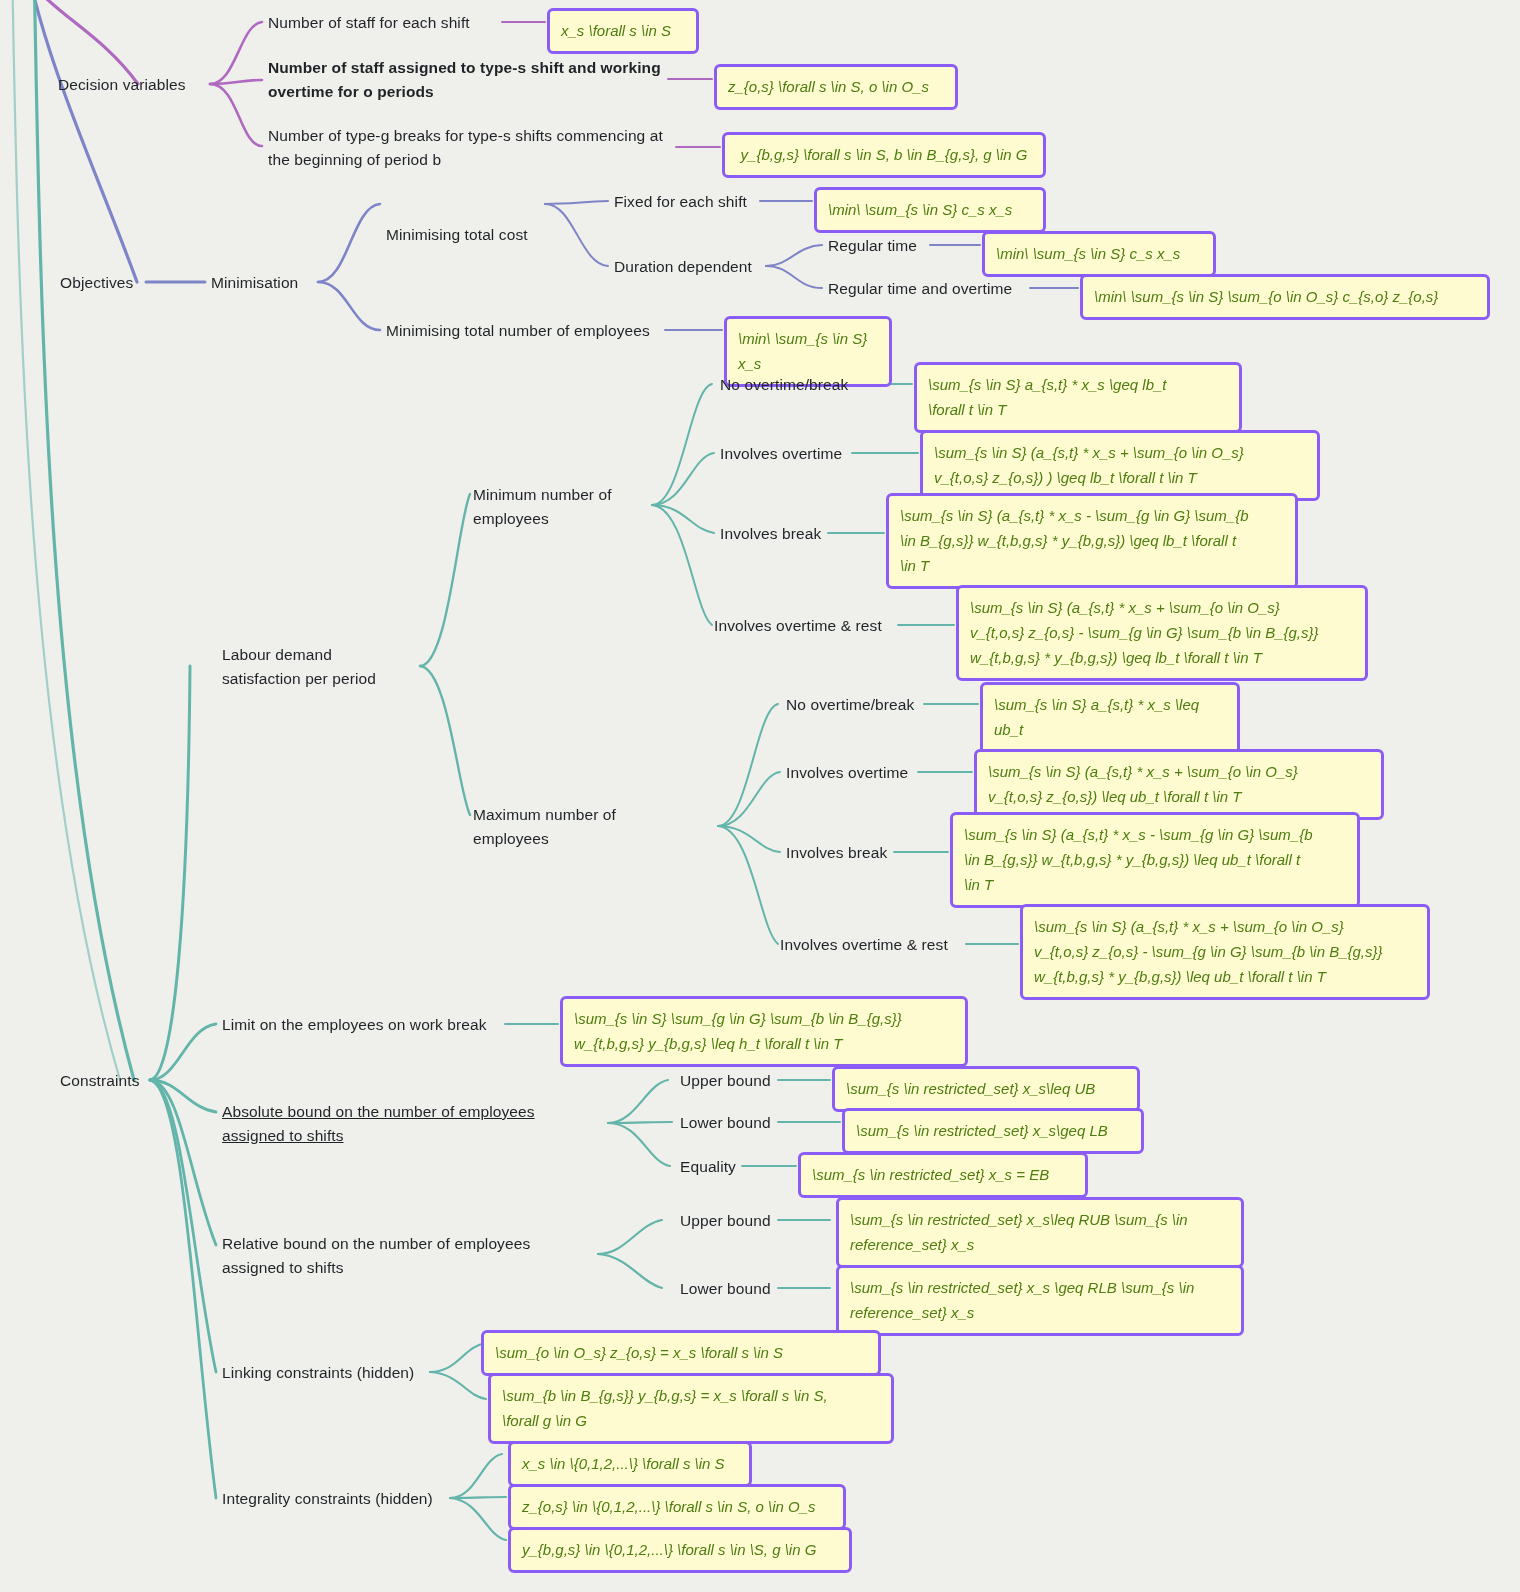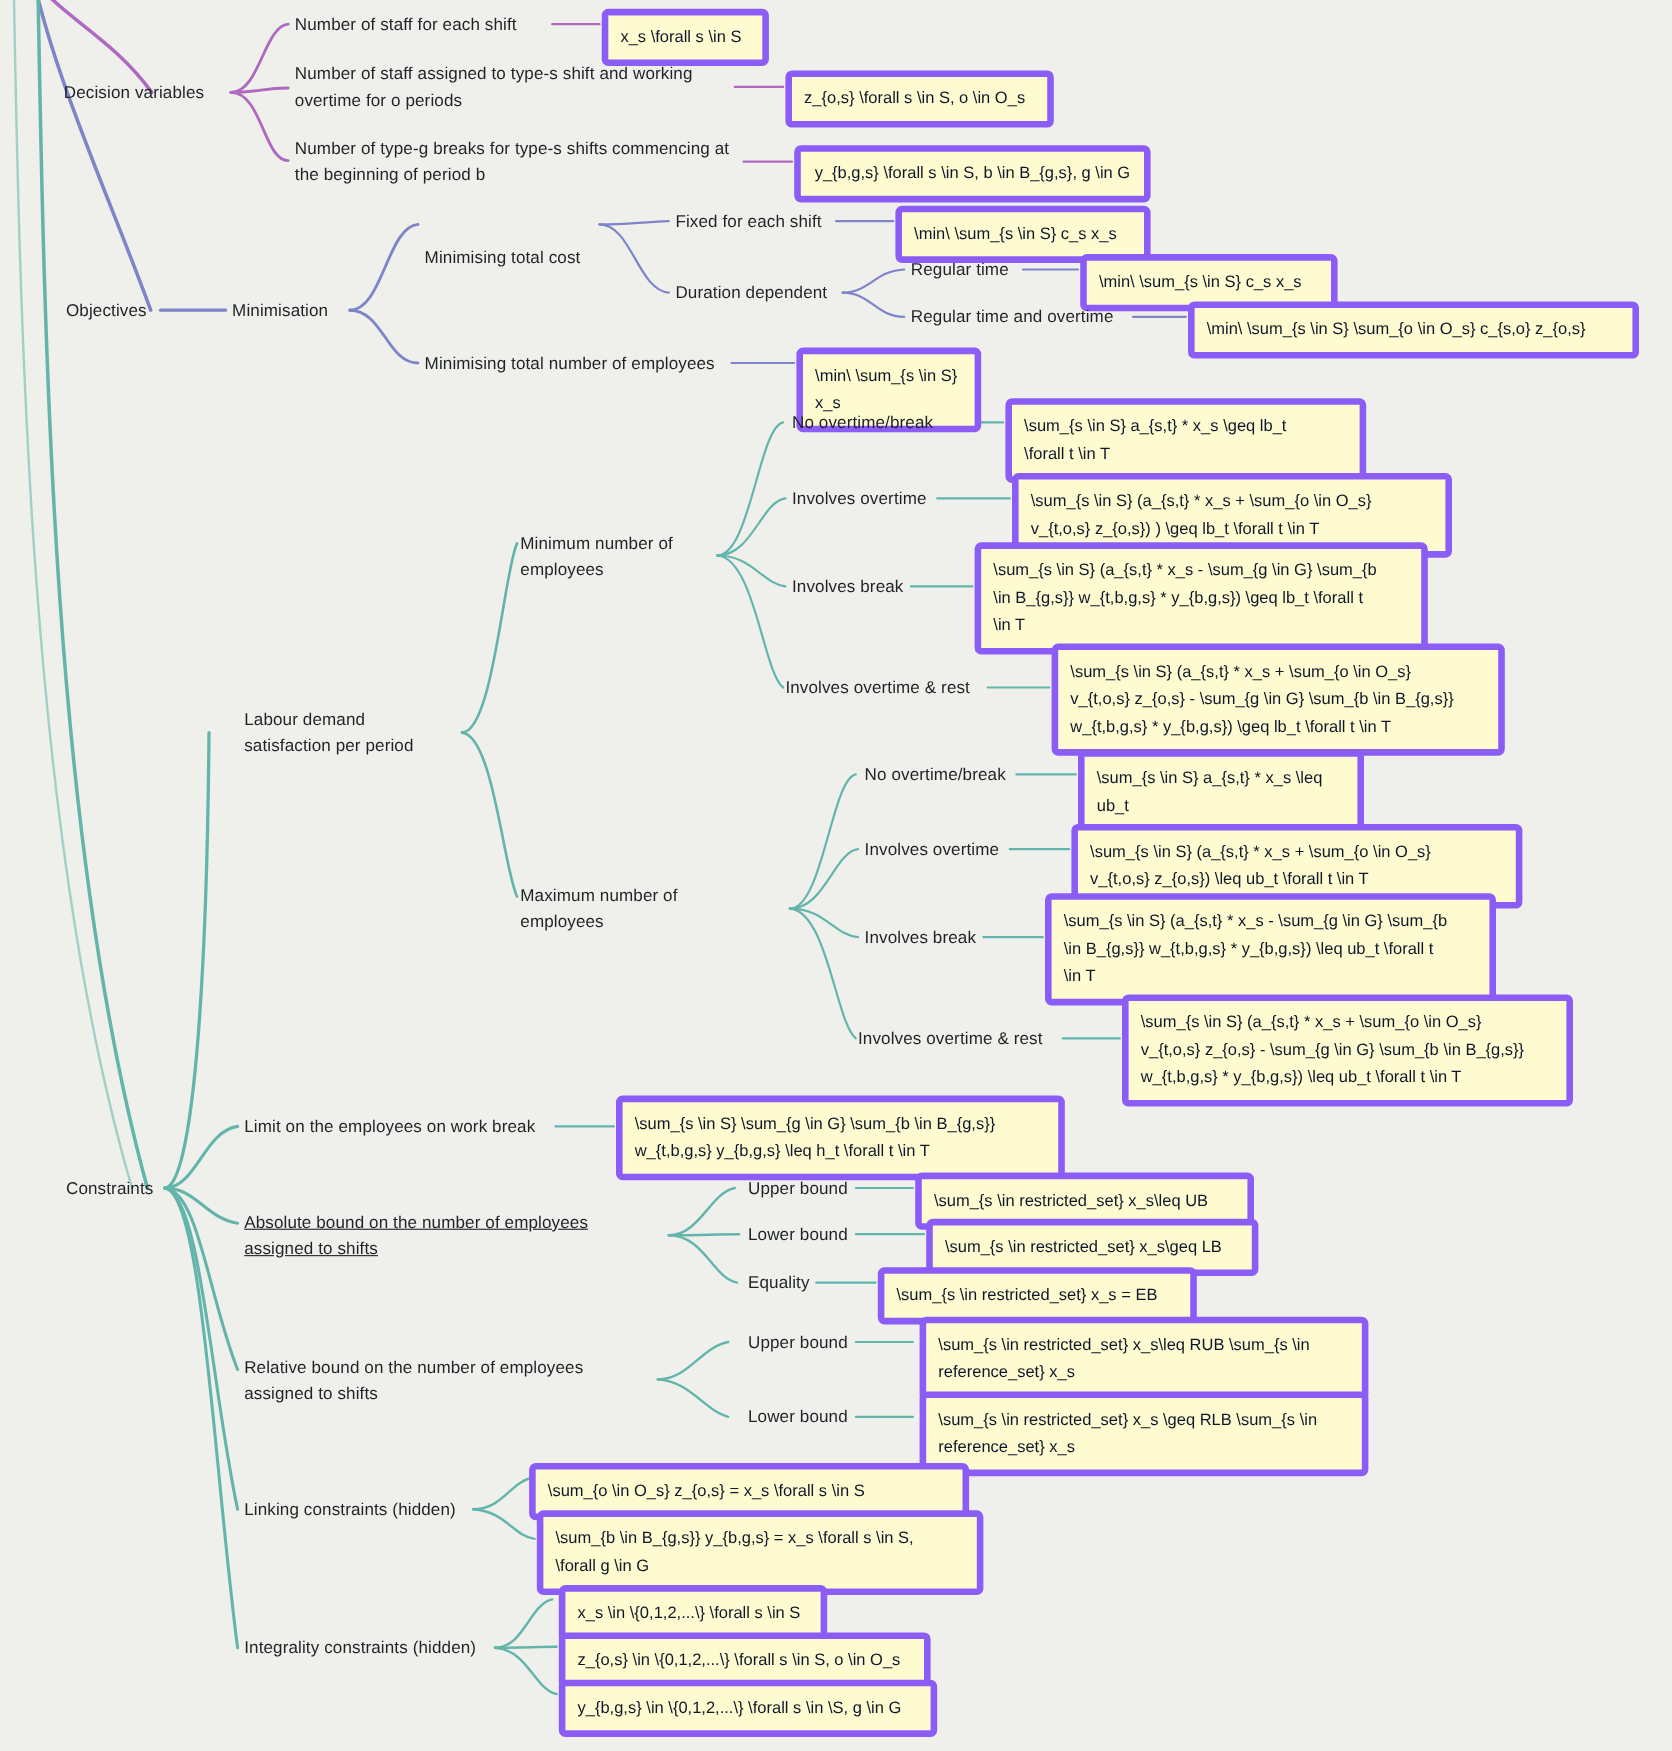--- a/index.html
+++ b/index.html
@@ -26,28 +26,29 @@
     font-size:15.5px;
     line-height:24px;
     color:#1f2328;
     white-space:pre-line;
     letter-spacing:0.1px;
   }
   .node.mid{ font-size:15.5px; }
   .formula{
     position:absolute;
     background:#fdfbcf;
-    border:6px solid #8b5cf6;
+    border:3px solid #8b5cf6;
     border-radius:6px;
     padding:7px 11px 8px 11px;
     font-size:15px;
     line-height:25px;
-    color:#0f172a;
+    color:#4d7c0f;
     white-space:pre-line;
     box-sizing:border-box;
+    font-style:italic;
   }
 </style>
 </head>
 <body>
 
 <div id="canvas">
 
   <svg id="edges" viewBox="0 0 1520 1592">
     <g fill="none" stroke-linecap="round">
 
@@ -126,21 +127,21 @@
     </g>
   </svg>
 
   <div class="node" style="left:58px;top:73px;">Decision variables</div>
   <div class="node" style="left:60px;top:271px;">Objectives</div>
   <div class="node" style="left:60px;top:1069px;">Constraints</div>
 
   <div class="node" style="left:268px;top:11px;">Number of staff for each shift</div>
   <div class="formula" style="left:547px;top:8px;width:152px;">x_s \forall s \in S</div>
 
-  <div class="node" style="left:268px;top:56px;width:400px;">Number of staff assigned to type-s shift and working overtime for o periods</div>
+  <div class="node" style="left:268px;top:56px;width:400px;font-weight:bold;">Number of staff assigned to type-s shift and working overtime for o periods</div>
   <div class="formula" style="left:714px;top:64px;width:244px;">z_{o,s} \forall s \in S, o \in O_s</div>
 
   <div class="node" style="left:268px;top:124px;width:400px;">Number of type-g breaks for type-s shifts commencing at the beginning of period b</div>
   <div class="formula" style="left:722px;top:132px;width:324px;text-align:center;">y_{b,g,s} \forall s \in S, b \in B_{g,s}, g \in G</div>
 
   <div class="node" style="left:211px;top:271px;">Minimisation</div>
 
   <div class="node" style="left:386px;top:223px;">Minimising total cost</div>
   <div class="node" style="left:614px;top:190px;">Fixed for each shift</div>
   <div class="formula" style="left:814px;top:187px;width:232px;">\min\ \sum_{s \in S} c_s x_s</div>

